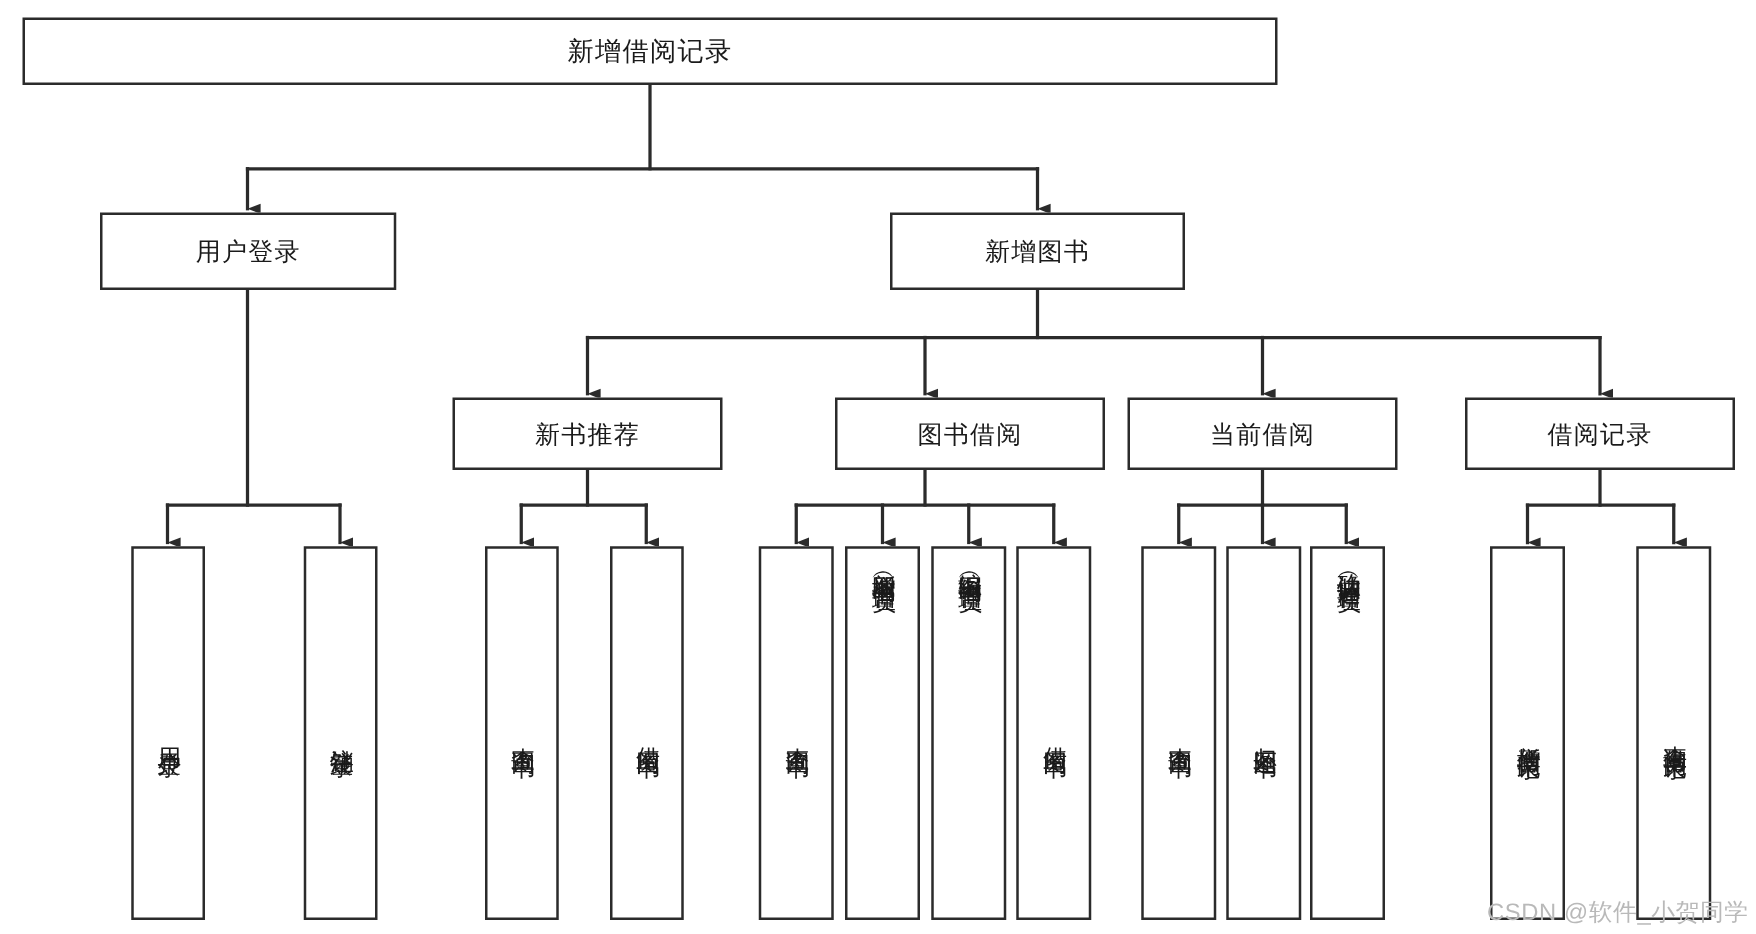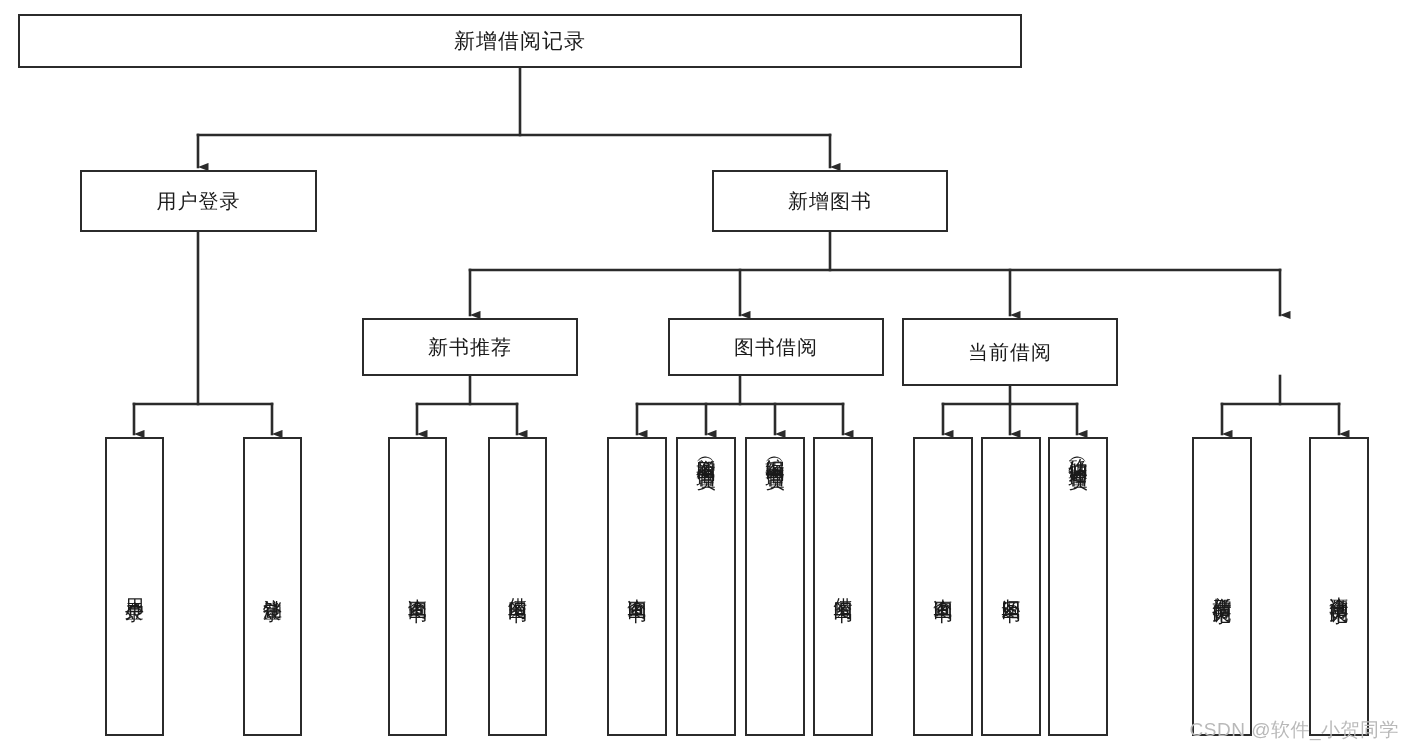--- a/index.html
+++ b/index.html
@@ -84,22 +84,25 @@
   <div class="node lvl2" style="left:712px;top:170px;width:236px;height:62px;">
     <span class="htext">新增图书</span>
   </div>
 
   <div class="node lvl3" style="left:362px;top:318px;width:216px;height:58px;">
     <span class="htext">新书推荐</span>
   </div>
   <div class="node lvl3" style="left:632px;top:318px;width:216px;height:58px;margin-left:36px;">
     <span class="htext">图书借阅</span>
   </div>
-  <div class="node lvl3" style="left:902px;top:318px;width:216px;height:68px;">
+  <div class="node lvl3" style="left:902px;top:318px;width:216px;height:58px;">
     <span class="htext">当前借阅</span>
+  </div>
+  <div class="node lvl3" style="left:1172px;top:318px;width:216px;height:58px;">
+    <span class="htext">借阅记录</span>
   </div>
 
   <div class="node leaf mid" style="left:105px;top:437px;width:59px;height:299px;">
     <span class="vtext">用户登录</span>
   </div>
   <div class="node leaf mid" style="left:243px;top:437px;width:59px;height:299px;">
     <span class="vtext">注销登录</span>
   </div>
 
   <div class="node leaf mid" style="left:388px;top:437px;width:59px;height:299px;">

